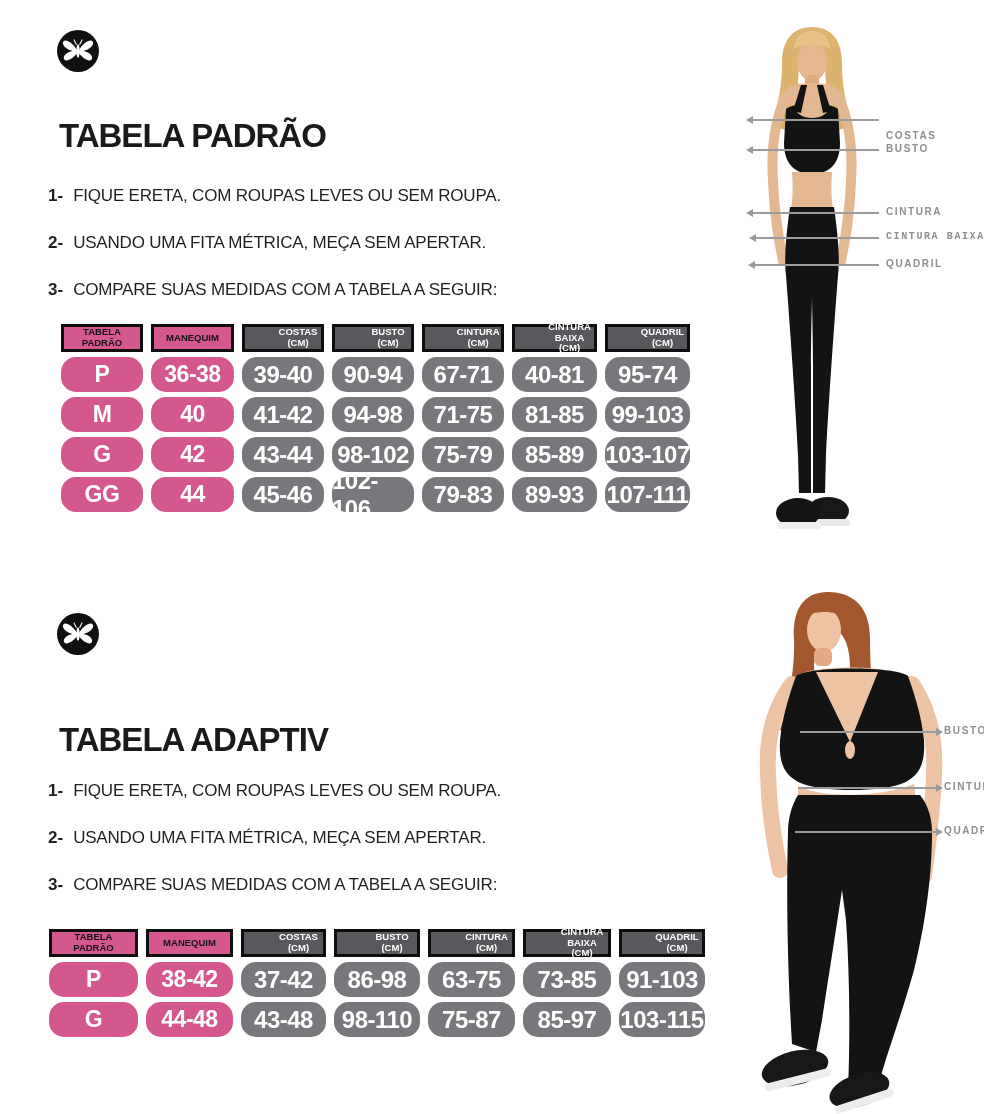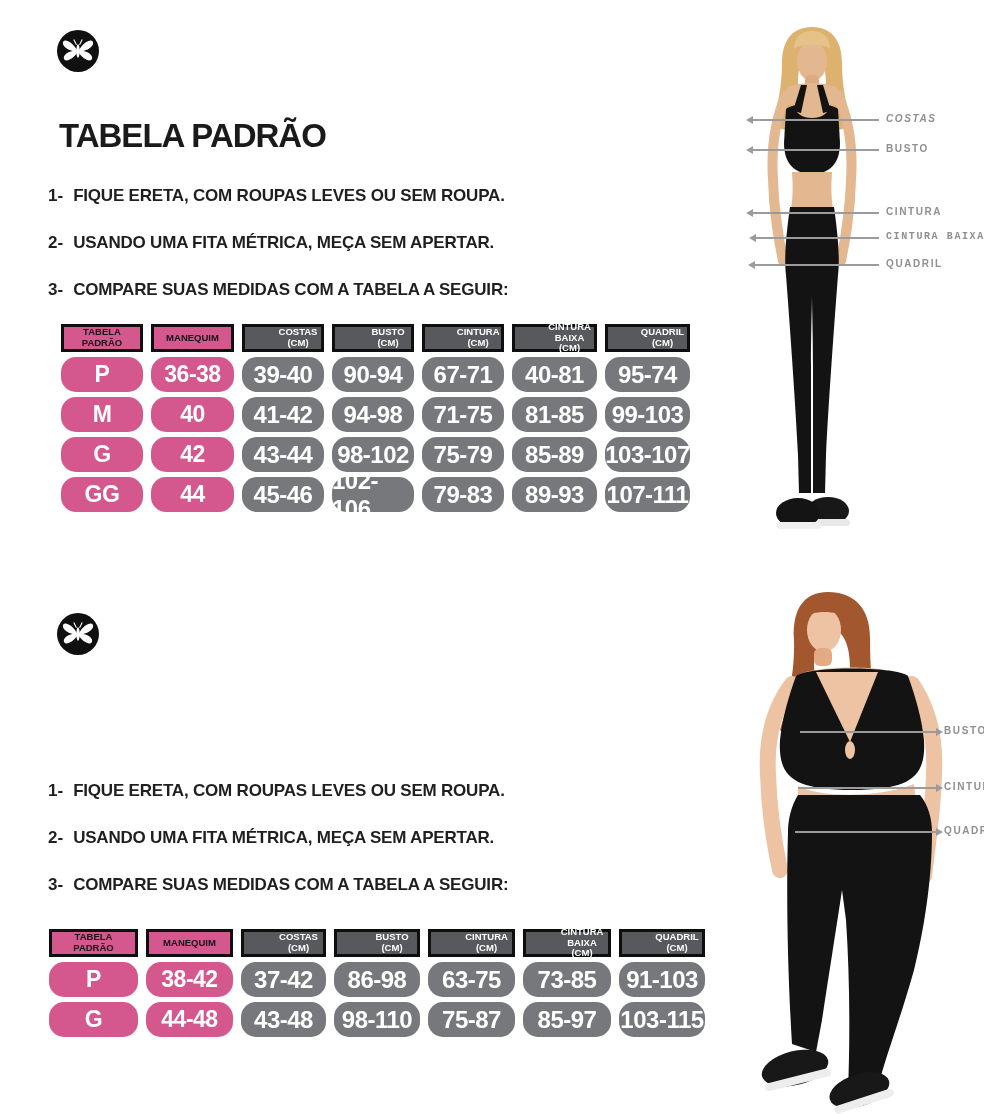--- a/index.html
+++ b/index.html
@@ -11,21 +11,21 @@
   .logo{position:absolute;width:42px;height:42px;}
   
   .sec-title{
     position:absolute;font-size:33px;font-weight:bold;color:#1a1a1a;
     letter-spacing:-1px;white-space:nowrap;
   }
   
   .steps{position:absolute;left:48px;width:600px;}
   .step{margin-bottom:27px;font-size:17px;color:#1f1f1f;white-space:nowrap;}
   .step .num{font-weight:bold;margin-right:10px;}
-  .step .txt{font-weight:700;letter-spacing:-0.2px;}
+  .step .txt{font-weight:400;letter-spacing:-0.2px;}
   
   .size-table{position:absolute;display:grid;column-gap:8px;row-gap:5px;}
   .t1{left:61px;top:324px;grid-template-columns:82px 83px 82px 82px 82px 85px 85px;
       grid-template-rows:28px 35px 35px 35px 35px;}
   .t2{left:49px;top:929px;grid-template-columns:89px 87px 85px 86px 87px 88px 86px;
       grid-template-rows:28px 35px 35px;}
   .hd{
     border:3px solid #0e0e0e;display:flex;align-items:center;justify-content:center;
     text-align:center;font-size:9.5px;font-weight:bold;line-height:1.15;
     padding:0 2px;box-sizing:border-box;
@@ -157,21 +157,21 @@
         <rect x="68" y="494" width="42" height="7" rx="3.5" fill="#e8e8e8"></rect>
         <ellipse cx="58" cy="488" rx="22" ry="15" fill="#141414"></ellipse>
         <rect x="37" y="497" width="44" height="7" rx="3.5" fill="#efefef"></rect>
       </g>
     </svg>
   </div>
 
   <div class="mline" style="left:753px;top:119px;width:126px;">
       <span class="arrow-l"></span>
     </div>
-  <div class="mlabel" style="left:886px;top:113px;font-style:italic;">COSTAS</div>
+  <div class="mlabel" style="left:886px;top:130px;">COSTAS</div>
 
   <div class="mline" style="left:753px;top:149px;width:126px;">
       <span class="arrow-l"></span>
     </div>
   <div class="mlabel" style="left:886px;top:143px;">BUSTO</div>
 
   <div class="mline" style="left:753px;top:212px;width:126px;">
       <span class="arrow-l"></span>
     </div>
   <div class="mlabel" style="left:886px;top:206px;">CINTURA</div>
@@ -189,20 +189,21 @@
   <svg class="logo" style="left:57px;top:613px;" viewBox="0 0 40 40">
     <circle cx="20" cy="20" r="20" fill="#101010"></circle>
     <g fill="#ffffff">
       <path d="M19,19 C15,12 8,8 6,11 C4,14 9,19 15,20 C9,21 5,25 7,28 C9,31 16,27 19,22 Z"></path>
       <path d="M21,19 C25,12 32,8 34,11 C36,14 31,19 25,20 C31,21 35,25 33,28 C31,31 24,27 21,22 Z"></path>
       <ellipse cx="20" cy="20" rx="1.6" ry="6.5"></ellipse>
       <path d="M18.5,14 L16,9 M21.5,14 L24,9" stroke="#ffffff" stroke-width="1" fill="none"></path>
     </g>
   </svg>
 
+  <div class="sec-title" style="left:59px;top:721px;">TABELA ADAPTIV</div>
 
   <div class="steps" style="top:781px;">
     <div class="step">
       <span class="num">1-</span><span class="txt">FIQUE ERETA, COM ROUPAS LEVES OU SEM ROUPA.</span>
     </div>
     <div class="step">
       <span class="num">2-</span><span class="txt">USANDO UMA FITA MÉTRICA, MEÇA SEM APERTAR.</span>
     </div>
     <div class="step">
       <span class="num">3-</span><span class="txt">COMPARE SUAS MEDIDAS COM A TABELA A SEGUIR:</span>

